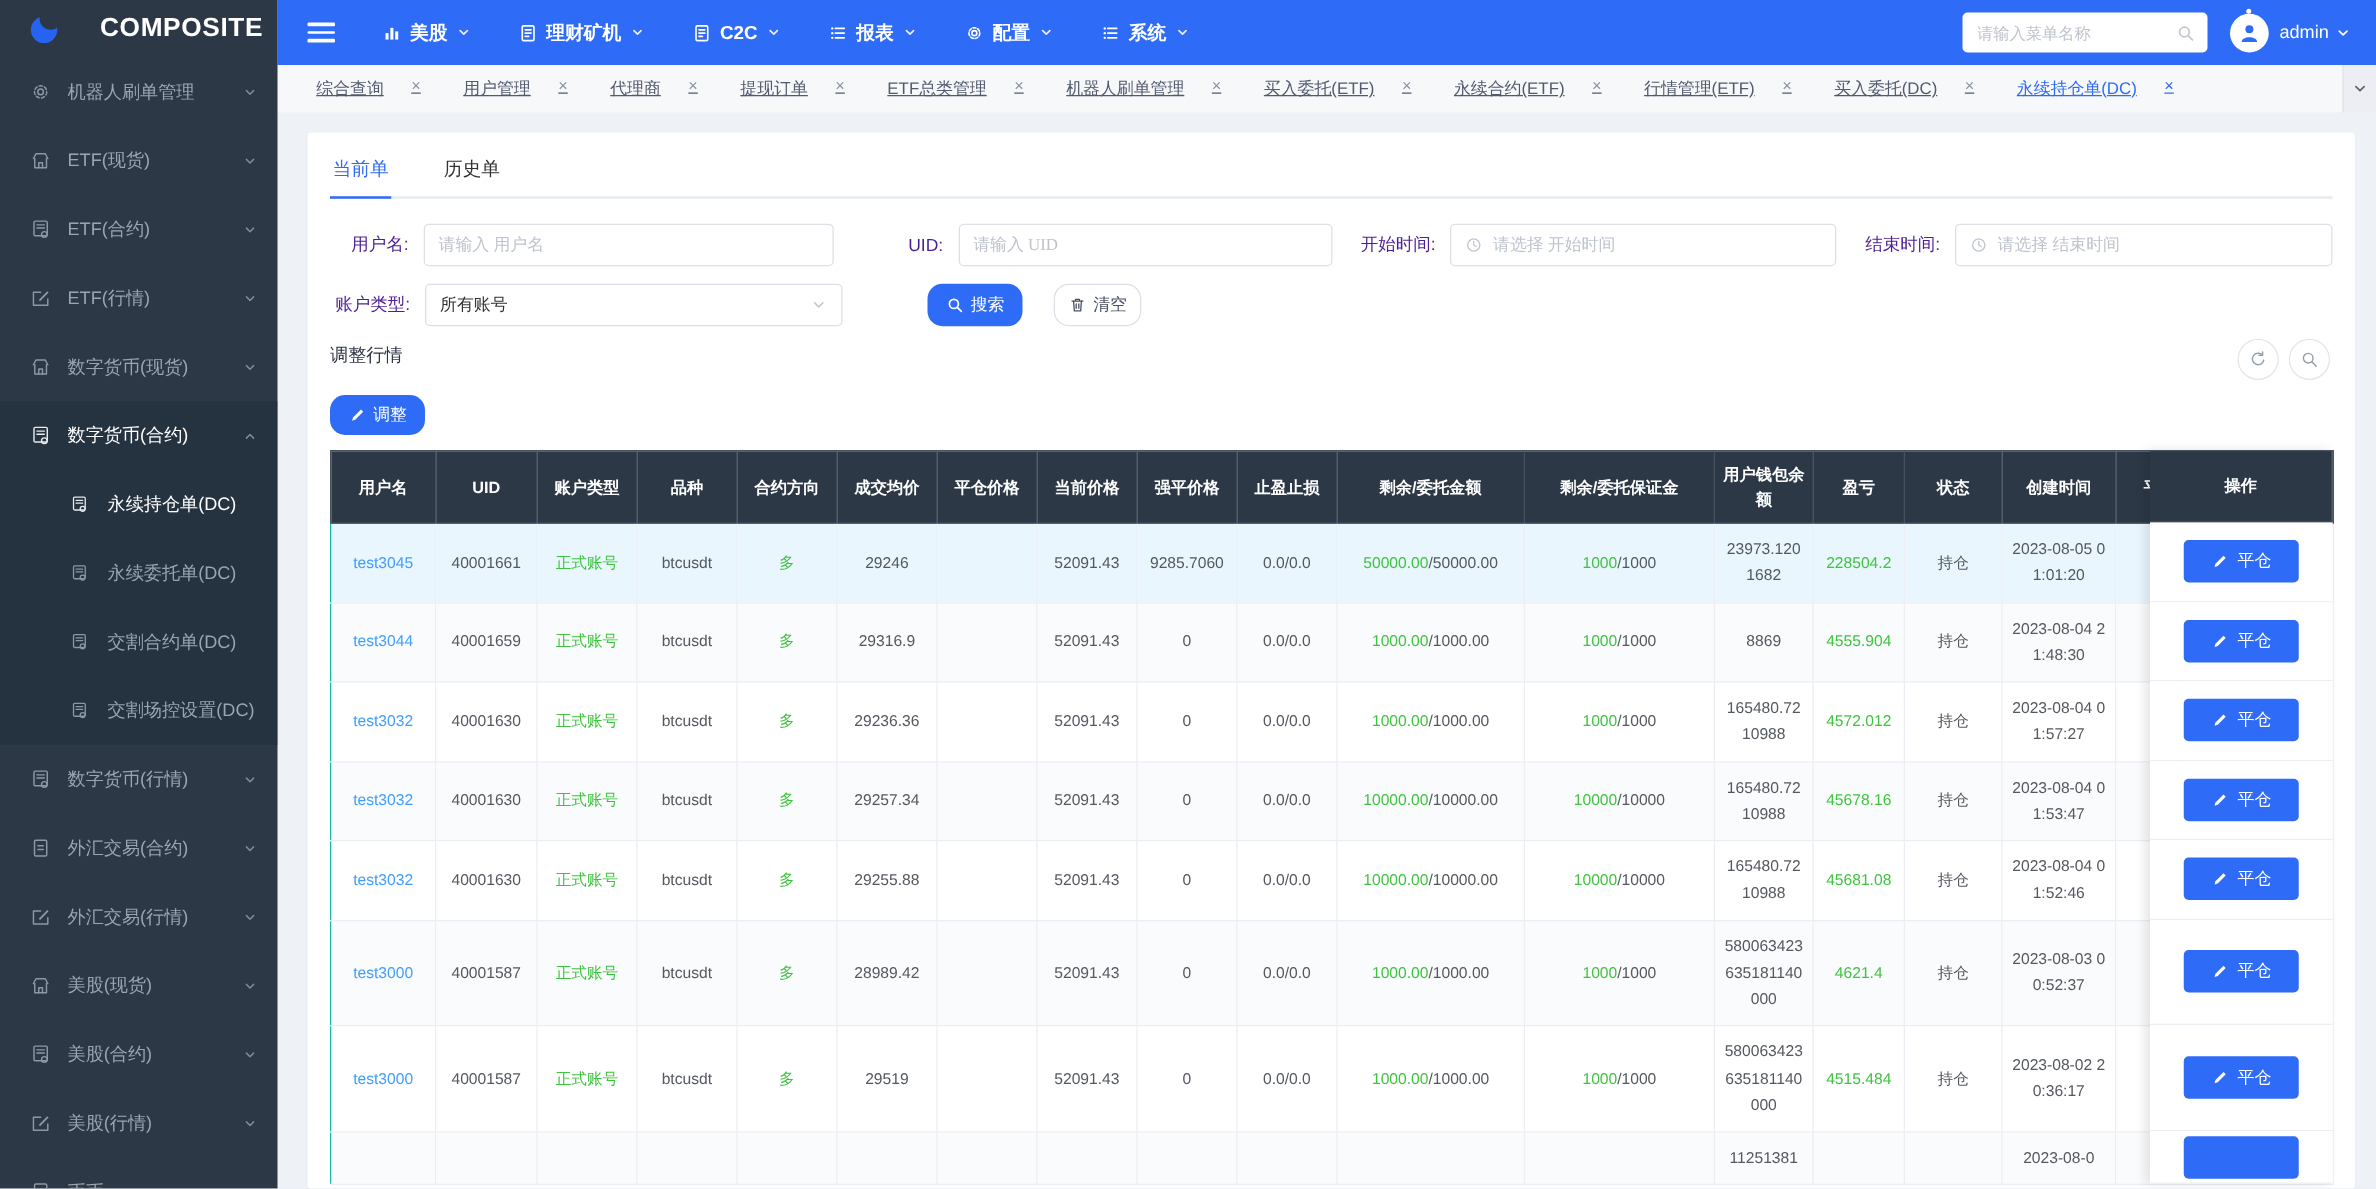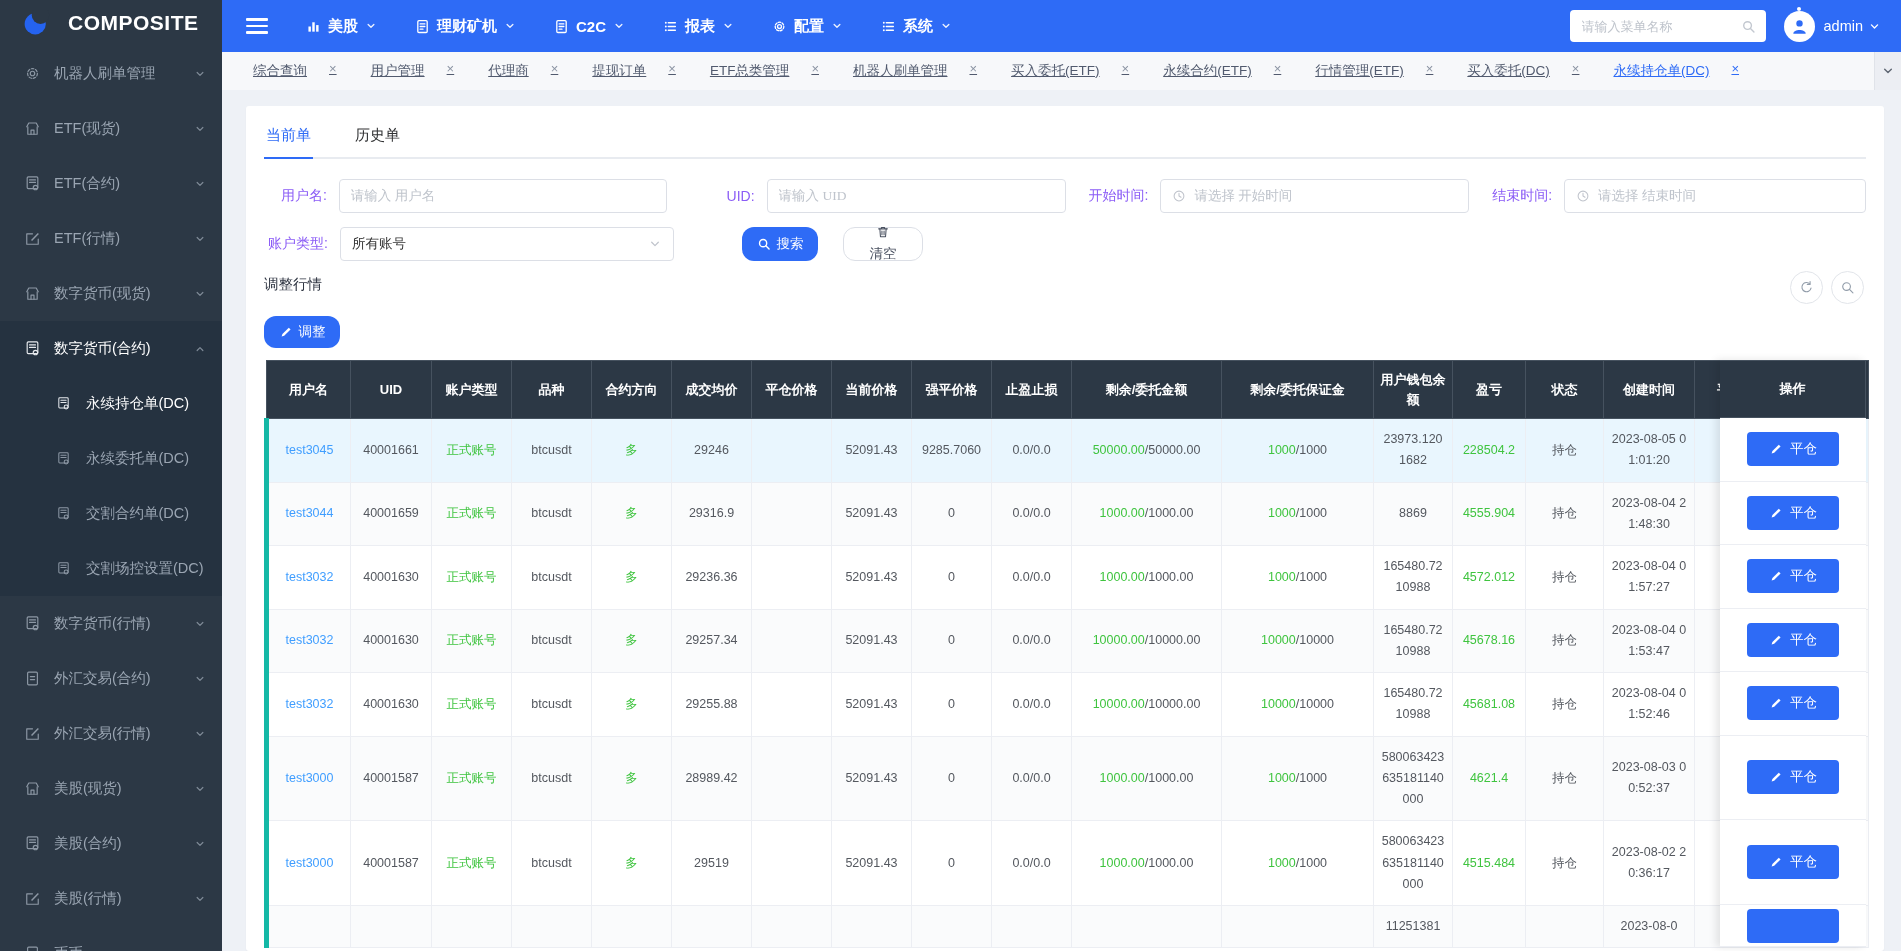--- a/index.html
+++ b/index.html
@@ -2,21 +2,21 @@
 <html><head>
 <meta charset="utf-8">
 <style>
   * { margin:0; padding:0; box-sizing:border-box; }
   html,body { background:#e8eaef; }
   body { font-family:"Liberation Sans","DejaVu Sans",sans-serif; }
   #app { position:relative; width:1901px; height:951px; overflow:hidden; background:#eef1f6; }
 
   
   .sidebar { position:absolute; left:0; top:0; bottom:0; width:222px; background:#2c3845; color:#9aa5b2; z-index:30; overflow:hidden; }
-  .logo-row { height:46px; display:flex; align-items:center; padding-left:22px; gap:16px; }
+  .logo-row { height:46px; display:flex; align-items:center; padding-left:22px; gap:28px; }
   .logo-text { color:#fff; font-weight:bold; font-size:21px; letter-spacing:0.5px; font-family:"Liberation Sans",sans-serif; }
   .menu { }
   .menu-item { height:55px; display:flex; align-items:center; padding:0 16px 0 24px; font-size:14.5px; cursor:pointer; }
   .menu-item .mi-icon { width:17px; height:17px; flex:0 0 17px; display:flex; align-items:center; color:#8d98a5; }
   .menu-item .lbl { flex:1; margin-left:13px; white-space:nowrap; overflow:hidden; }
   .menu-item .chev { color:#7f8a97; display:flex; }
   .menu-item.active { color:#fff; }
   .menu-item.active .mi-icon { color:#e6e9ed; }
   .expanded-block { background:#253240; }
   .menu-item.sub { padding-left:56px; }
@@ -47,21 +47,21 @@
 
   
   .content { position:absolute; left:222px; right:0; top:90px; bottom:0; background:#eef1f6; padding:16px 17px 0 24px; }
   .card { background:#fff; width:100%; height:100%; border-radius:3px; padding:14px 18px 0 18px; overflow:hidden; box-shadow:0 1px 2px rgba(0,0,0,0.04); }
 
   .card-tabs { display:flex; gap:40px; border-bottom:2px solid #e8ebf0; margin-bottom:20px; }
   .card-tab { padding:6px 2px 12px 2px; font-size:15px; color:#303133; cursor:pointer; }
   .card-tab.active { color:#2e6bf6; border-bottom:2px solid #2e6bf6; margin-bottom:-2px; }
 
   .frow { display:flex; align-items:center; margin-bottom:14px; }
-  .flabel { font-size:14px; color:#8b5cf6; text-align:right; white-space:nowrap; }
+  .flabel { font-size:14px; color:#4c1d95; text-align:right; white-space:nowrap; }
   .tinput { height:34px; border:1px solid #dcdfe6; border-radius:4px; display:flex; align-items:center; padding:0 11px; background:#fff; }
   .tinput input { border:none; outline:none; width:100%; font-size:13.5px; color:#333; background:transparent; font-family:Liberation Serif, serif; }
   .tinput input::placeholder { color:#bfc4cc; }
   .tinput .in-icon { color:#c0c4cc; display:flex; margin-right:8px; }
   .tselect { height:34px; border:1px solid #dcdfe6; border-radius:4px; display:flex; align-items:center; padding:0 11px; background:#fff; cursor:pointer; }
   .tselect .sel-text { flex:1; font-size:13.5px; color:#333; }
   .tselect .sel-text.placeholder { color:#bfc4cc; }
   .tselect .sel-chev { color:#c0c4cc; display:flex; }
 
   .btn { height:34px; border:none; border-radius:12px; font-size:13.5px; display:inline-flex; align-items:center; justify-content:center; gap:6px; cursor:pointer; font-family:inherit; }
@@ -72,21 +72,21 @@
   .adjust-row { position:relative; }
   .round-btns { position:absolute; right:2px; top:-4px; display:flex; gap:8px; }
   .round-btn { width:33px; height:33px; border-radius:50%; border:1px solid #e2e5ea; background:#fff; color:#929daa; display:flex; align-items:center; justify-content:center; cursor:pointer; }
 
   
   .twrap { position:relative; margin-top:12px; }
   table.grid { width:100%; border-collapse:collapse; table-layout:fixed; }
   .grid th { background:#2c3845; color:#fff; font-size:13px; font-weight:bold; height:58px; border:1px solid #46525f; text-align:center; padding:4px 6px; line-height:1.5; }
   .grid th.th-cut { text-align:left; padding-left:22px; }
   .grid td { font-size:12.5px; color:#54585f; text-align:center; padding:10px 6px; border-bottom:1px solid #eceef3; border-right:1px solid #eceef3; word-break:break-all; line-height:1.7; background-clip:padding-box; }
-  .grid td:first-child { border-left:5px solid #14b8a6; }
+  .grid td:first-child { border-left:1px solid #14b8a6; }
   .grid tr.stripe td { background:#fafbfc; }
   .grid tr.hl td { background:#e9f6fe; }
   .link { color:#409eff; cursor:pointer; }
   .grn { color:#3fc43f; }
 
   .ops-col { position:absolute; top:0; right:0; width:146px; background:#fff; box-shadow:-4px 0 8px rgba(0,0,0,0.10); z-index:5; }
   .ops-head { background:#2c3845; color:#fff; font-size:13px; font-weight:bold; display:flex; align-items:center; justify-content:center; border:1px solid #46525f; border-left:none; }
   .ops-cell { display:flex; align-items:center; justify-content:center; border-bottom:1px solid #eceef3; background:#fff; }
   .btn-pf { width:92px; height:34px; background:#2e6bf6; color:#fff; border:none; border-radius:4px; font-size:13.5px; display:inline-flex; align-items:center; justify-content:center; gap:7px; cursor:pointer; font-family:inherit; }
 </style>
@@ -573,21 +573,21 @@
         </div>
         <button class="btn btn-primary" style="width:76px;margin-left:68px;">
           <span style="display:flex;">
               <svg width="14" height="14" viewBox="0 0 16 16" fill="none" stroke="currentColor" stroke-width="1.6" stroke-linecap="round" stroke-linejoin="round">
                 <circle cx="7" cy="7" r="4.1"></circle>
                 <path d="M10.1 10.1 L13.8 13.8"></path>
               </svg>
             </span>
             <span>搜索</span>
         </button>
-        <button class="btn btn-plain" style="width:80px;margin-left:25px;flex-direction:column;">
+        <button class="btn btn-plain" style="width:70px;margin-left:25px;">
           <span style="display:flex;">
               <svg width="14" height="14" viewBox="0 0 16 16" fill="none" stroke="currentColor" stroke-width="1.2" stroke-linecap="round" stroke-linejoin="round">
                 <path d="M3 4.4h10M6.2 4.4V2.8h3.6v1.6"></path>
                 <path d="M4.4 4.4l.7 9h5.8l.7-9"></path>
                 <path d="M6.8 7v4M9.2 7v4"></path>
               </svg>
             </span>
             <span>清空</span>
         </button>
       </div>

